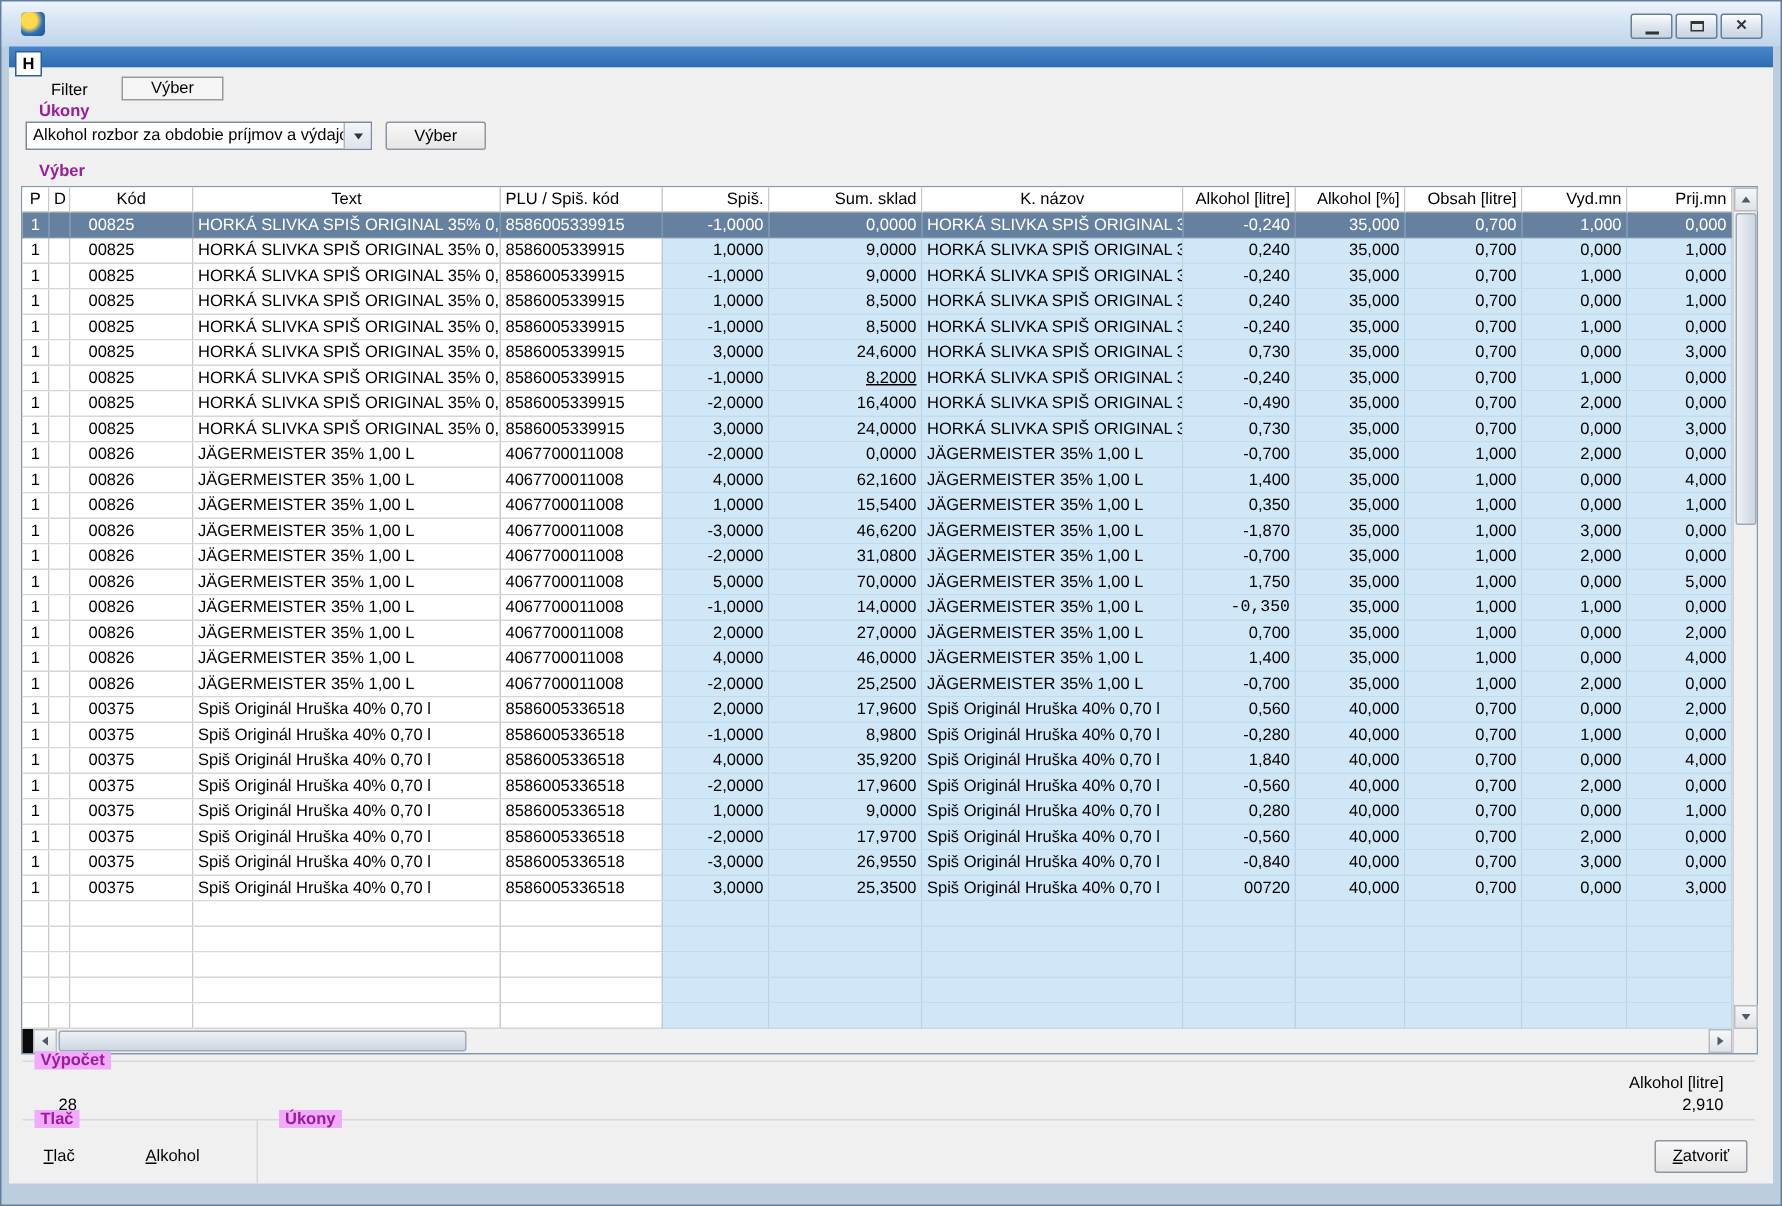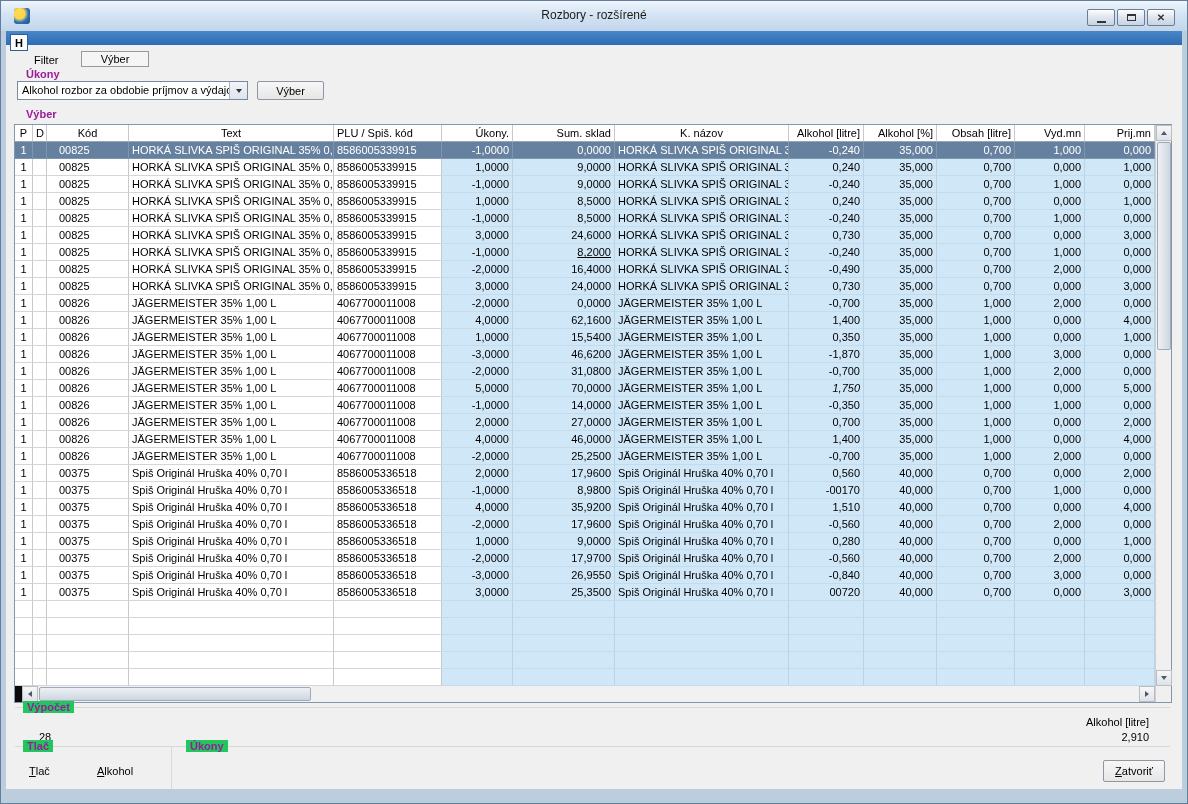--- a/index.html
+++ b/index.html
@@ -69,21 +69,21 @@
   .hscroll-row{position:absolute;left:0;top:561px;height:16px;width:1156px;display:flex;}
   .black-box{width:7px;height:16px;background:#0a0a0a;cursor:col-resize;}
   .hscroll{position:relative;flex:1;height:16px;background:#f1f1f1;}
   .hscroll .left{position:absolute;left:0;top:0;}
   .hscroll .right{position:absolute;right:0;top:0;}
   .hthumb{position:absolute;left:17px;top:1px;width:272px;height:14px;box-sizing:border-box;
     border:1px solid #9eaaba;border-radius:2px;background:linear-gradient(#eef1f4,#cdd6e0);cursor:grab;}
   .corner{width:16px;height:16px;background:#f0f0f0;border-left:1px solid #d0d0d0;box-sizing:border-box;}
   
   .vypocet{position:absolute;left:9px;right:12px;top:662px;border-top:1px solid #d8d8d8;}
-  .fieldset-label{position:absolute;top:-7px;left:8px;background:#22c55e;padding:0 4px;}
+  .fieldset-label{position:absolute;top:-7px;left:8px;background:#f0abfc;padding:0 4px;}
   .v-grid{display:grid;grid-template-columns:362px 1fr 170px;padding-top:8px;}
   .v-lab{height:13px;}
   .v-val{margin-top:2px;}
   .v-left .v-val{padding-left:24px;}
   .v-center{text-align:center;}
   .v-right{text-align:right;padding-right:21px;}
   
   .bottom{position:absolute;left:9px;right:12px;top:701px;height:42px;}
   .tlac-group{position:absolute;left:0;top:0;width:156px;height:42px;border-top:1px solid #d8d8d8;border-right:1px solid #d8d8d8;}
   .ukony-group{position:absolute;left:157px;right:0;top:0;height:42px;border-top:1px solid #d8d8d8;}
@@ -94,21 +94,20 @@
   .accel::first-letter{text-decoration:underline;}
   .close-btn{position:absolute;right:5px;top:14px;width:62px;height:22px;}
 </style>
 </head>
 <body>
 
 <div class="window">
 
   <div class="titlebar">
     <div class="app-icon"></div>
-    <div class="title">Rozbory - rozšírené</div>
     <div class="win-buttons">
       <div class="win-btn">
           <span class="glyph-min"></span>
         </div>
       <div class="win-btn">
           <span class="glyph-max"></span>
         </div>
       <div class="win-btn">
           <span class="glyph-close">✕</span>
         </div>
@@ -136,21 +135,21 @@
     <div class="accent lbl-vyber">Výber</div>
 
     <div class="gridbox">
       <div class="grid-main">
         <div class="grid-header" id="grid-header">
             <div class="cell a-c" style="width: 18px;">P</div>
             <div class="cell a-c" style="width: 14px;">D</div>
             <div class="cell a-c" style="width: 82px;">Kód</div>
             <div class="cell a-c" style="width: 205px;">Text</div>
             <div class="cell a-l" style="width: 108px;">PLU / Spiš. kód</div>
-            <div class="cell a-r" style="width: 71px;">Úkony.</div>
+            <div class="cell a-r" style="width: 71px;">Spiš.</div>
             <div class="cell a-r" style="width: 102px;">Sum. sklad</div>
             <div class="cell a-c" style="width: 174px;">K. názov</div>
             <div class="cell a-r" style="width: 75px;">Alkohol [litre]</div>
             <div class="cell a-r" style="width: 73px;">Alkohol [%]</div>
             <div class="cell a-r" style="width: 78px;">Obsah [litre]</div>
             <div class="cell a-r" style="width: 70px;">Vyd.mn</div>
             <div class="cell a-r" style="width: 70px;">Prij.mn</div>
           </div>
         <div id="grid-body">
             <div class="grid-row sel">
@@ -365,36 +364,36 @@
             </div>
             <div class="grid-row">
               <div class="cell a-c" style="width: 18px;">1</div>
               <div class="cell a-c" style="width: 14px;"></div>
               <div class="cell a-l pad12" style="width: 82px;">00826</div>
               <div class="cell a-l" style="width: 205px;">JÄGERMEISTER 35% 1,00 L</div>
               <div class="cell a-l" style="width: 108px;">4067700011008</div>
               <div class="cell a-r blue" style="width: 71px;">5,0000</div>
               <div class="cell a-r blue" style="width: 102px;">70,0000</div>
               <div class="cell a-l blue" style="width: 174px;">JÄGERMEISTER 35% 1,00 L</div>
-              <div class="cell a-r blue" style="width: 75px; font-style: italic;">1,750</div>
+              <div class="cell a-r blue" style="width: 75px;">1,750</div>
               <div class="cell a-r blue" style="width: 73px;">35,000</div>
               <div class="cell a-r blue" style="width: 78px;">1,000</div>
               <div class="cell a-r blue" style="width: 70px;">0,000</div>
               <div class="cell a-r blue" style="width: 70px;">5,000</div>
             </div>
             <div class="grid-row">
               <div class="cell a-c" style="width: 18px;">1</div>
               <div class="cell a-c" style="width: 14px;"></div>
               <div class="cell a-l pad12" style="width: 82px;">00826</div>
               <div class="cell a-l" style="width: 205px;">JÄGERMEISTER 35% 1,00 L</div>
               <div class="cell a-l" style="width: 108px;">4067700011008</div>
               <div class="cell a-r blue" style="width: 71px;">-1,0000</div>
               <div class="cell a-r blue" style="width: 102px;">14,0000</div>
               <div class="cell a-l blue" style="width: 174px;">JÄGERMEISTER 35% 1,00 L</div>
-              <div class="cell a-r blue" style="width: 75px;">-0,350</div>
+              <div class="cell a-r blue" style="width: 75px; font-family: Liberation Mono, monospace;">-0,350</div>
               <div class="cell a-r blue" style="width: 73px;">35,000</div>
               <div class="cell a-r blue" style="width: 78px;">1,000</div>
               <div class="cell a-r blue" style="width: 70px;">1,000</div>
               <div class="cell a-r blue" style="width: 70px;">0,000</div>
             </div>
             <div class="grid-row">
               <div class="cell a-c" style="width: 18px;">1</div>
               <div class="cell a-c" style="width: 14px;"></div>
               <div class="cell a-l pad12" style="width: 82px;">00826</div>
               <div class="cell a-l" style="width: 205px;">JÄGERMEISTER 35% 1,00 L</div>
@@ -455,36 +454,36 @@
             </div>
             <div class="grid-row">
               <div class="cell a-c" style="width: 18px;">1</div>
               <div class="cell a-c" style="width: 14px;"></div>
               <div class="cell a-l pad12" style="width: 82px;">00375</div>
               <div class="cell a-l" style="width: 205px;">Spiš Originál Hruška 40% 0,70 l</div>
               <div class="cell a-l" style="width: 108px;">8586005336518</div>
               <div class="cell a-r blue" style="width: 71px;">-1,0000</div>
               <div class="cell a-r blue" style="width: 102px;">8,9800</div>
               <div class="cell a-l blue" style="width: 174px;">Spiš Originál Hruška 40% 0,70 l</div>
-              <div class="cell a-r blue" style="width: 75px;">-00170</div>
+              <div class="cell a-r blue" style="width: 75px;">-0,280</div>
               <div class="cell a-r blue" style="width: 73px;">40,000</div>
               <div class="cell a-r blue" style="width: 78px;">0,700</div>
               <div class="cell a-r blue" style="width: 70px;">1,000</div>
               <div class="cell a-r blue" style="width: 70px;">0,000</div>
             </div>
             <div class="grid-row">
               <div class="cell a-c" style="width: 18px;">1</div>
               <div class="cell a-c" style="width: 14px;"></div>
               <div class="cell a-l pad12" style="width: 82px;">00375</div>
               <div class="cell a-l" style="width: 205px;">Spiš Originál Hruška 40% 0,70 l</div>
               <div class="cell a-l" style="width: 108px;">8586005336518</div>
               <div class="cell a-r blue" style="width: 71px;">4,0000</div>
               <div class="cell a-r blue" style="width: 102px;">35,9200</div>
               <div class="cell a-l blue" style="width: 174px;">Spiš Originál Hruška 40% 0,70 l</div>
-              <div class="cell a-r blue" style="width: 75px;">1,510</div>
+              <div class="cell a-r blue" style="width: 75px;">1,840</div>
               <div class="cell a-r blue" style="width: 73px;">40,000</div>
               <div class="cell a-r blue" style="width: 78px;">0,700</div>
               <div class="cell a-r blue" style="width: 70px;">0,000</div>
               <div class="cell a-r blue" style="width: 70px;">4,000</div>
             </div>
             <div class="grid-row">
               <div class="cell a-c" style="width: 18px;">1</div>
               <div class="cell a-c" style="width: 14px;"></div>
               <div class="cell a-l pad12" style="width: 82px;">00375</div>
               <div class="cell a-l" style="width: 205px;">Spiš Originál Hruška 40% 0,70 l</div>

